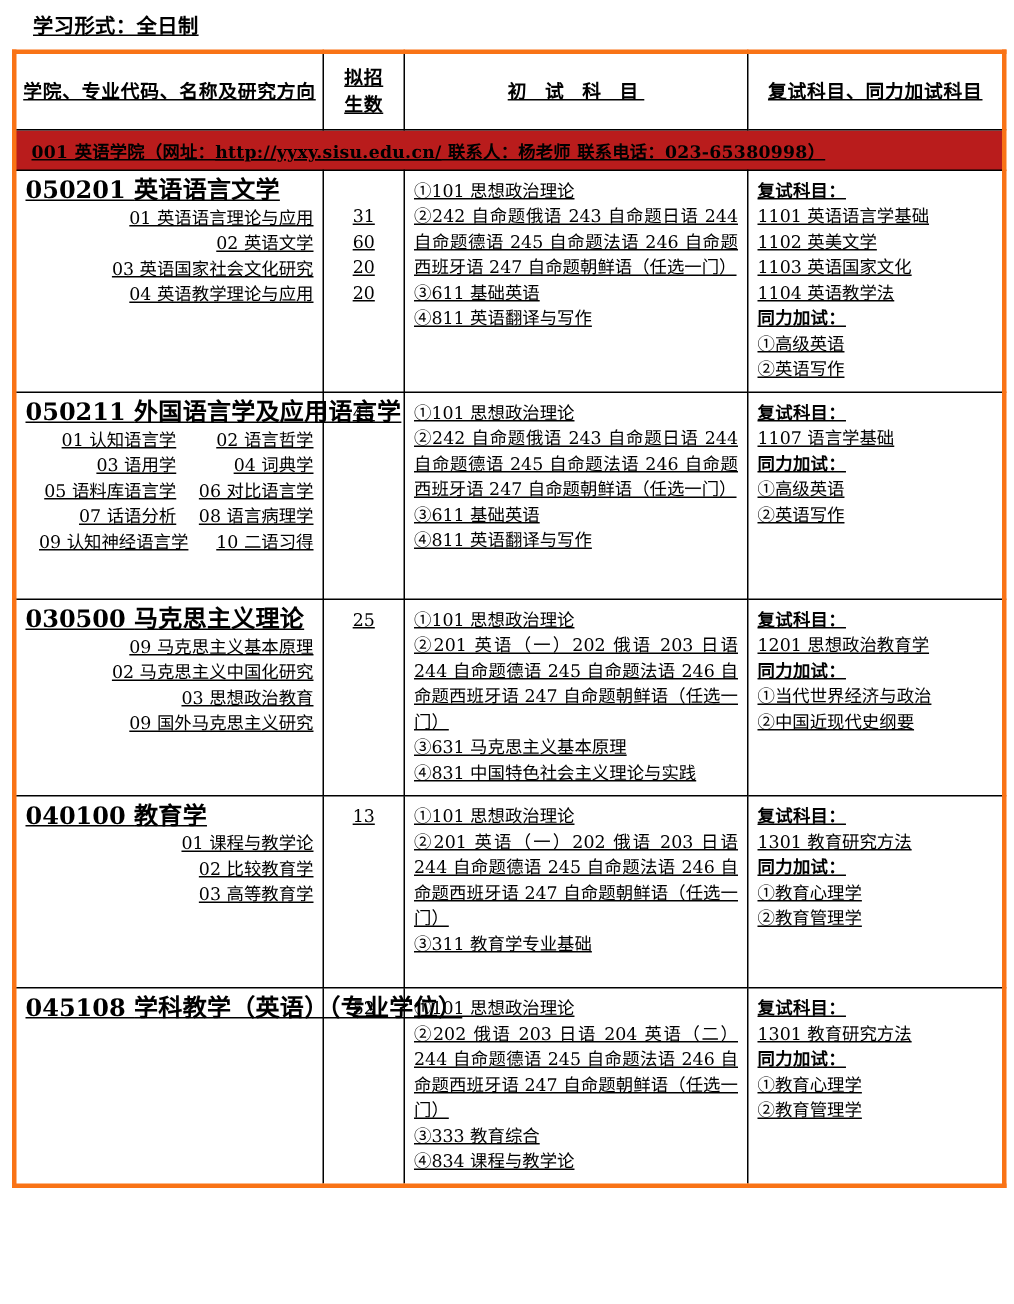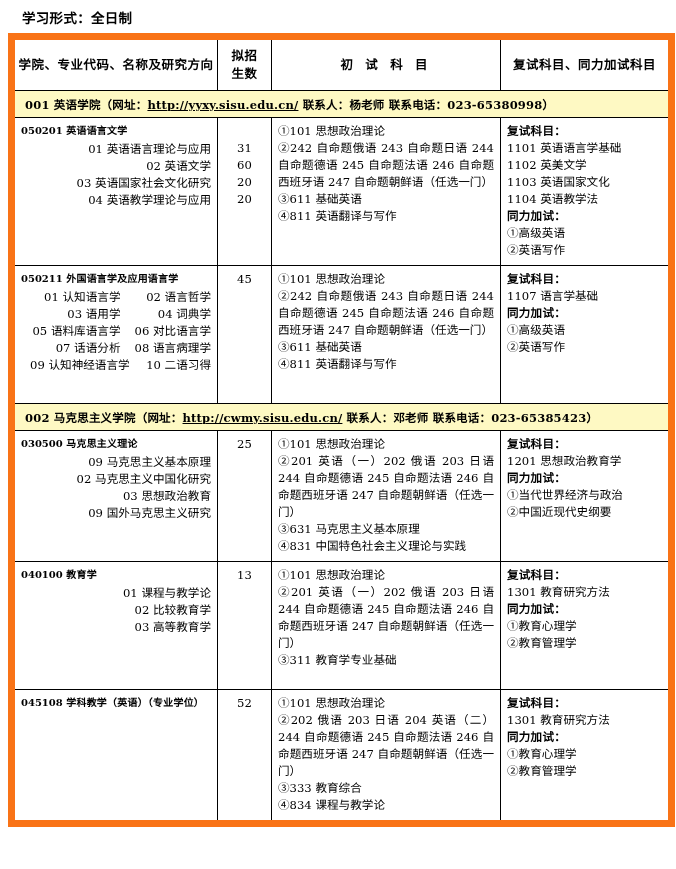--- a/index.html
+++ b/index.html
@@ -12,33 +12,34 @@
     width: 676px;
     height: 869px;
     font-family: "DejaVu Serif", "Liberation Serif", serif;
     color: #000000;
     overflow: hidden;
   }
   .page {
     width: 676px;
     box-sizing: border-box;
     padding: 6px 8px 0 8px;
+    text-decoration: underline;
   }
   .doc-title {
     font-size: 13.5px;
     font-weight: bold;
     line-height: 20px;
     margin: 2px 0 5px 14px;
     letter-spacing: 0.3px;
   }
   table.catalog {
     border-collapse: collapse;
     table-layout: fixed;
     width: 660px;
-    border: 7px solid #f97316;
+    border: 3px solid #f97316;
   }
   table.catalog td, table.catalog th {
     border: 1px solid #000;
     vertical-align: top;
     padding: 0;
   }
   
   col.c-dir   { width: 206px; }
   col.c-num   { width: 54px;  }
   col.c-exam  { width: 229px; }
@@ -54,21 +55,21 @@
     padding: 3px 2px;
     line-height: 18px;
     letter-spacing: 0.5px;
   }
   tr.head td.spaced {
     letter-spacing: 4px;
   }
 
   
   tr.college td {
-    background: #fef9c3;
+    background: #b91c1c;
     font-size: 11.5px;
     font-weight: bold;
     padding: 5px 8px 5px 10px;
     height: 16px;
     vertical-align: middle;
     letter-spacing: 0.2px;
     white-space: nowrap;
   }
   tr.college .url {
     text-decoration: underline;
@@ -78,21 +79,21 @@
 
   
   tr.program td {
     padding: 5px 6px 6px 6px;
     font-size: 11.6px;
     line-height: 16.6px;
   }
   td.cell-dir { padding-left: 8px; }
   .prog-title {
     font-weight: bold;
-    font-size: 10px;
+    font-size: 16px;
     letter-spacing: 0.2px;
     white-space: nowrap;
   }
   .prog-title .code {
     font-family: "DejaVu Serif", "Liberation Serif", serif;
     letter-spacing: 0;
   }
   ul.dirs {
     list-style: none;
     margin: 1px 0 0 0;
@@ -223,23 +224,20 @@
             <p>④811 英语翻译与写作</p>
           </td>
           <td class="cell-re">
             <p class="lbl">复试科目：</p>
             <p>1107 语言学基础</p>
             <p class="lbl">同力加试：</p>
             <p>①高级英语</p>
             <p>②英语写作</p>
           </td>
         </tr>
-        <tr class="college">
-          <td colspan="4"><span>002 马克思主义学院（网址：</span><span class="url">http://cwmy.sisu.edu.cn/</span><span> 联系人：邓老师 联系电话：023-65385423）</span></td>
-        </tr>
         <tr class="program" style="height: 130px; margin-left: 44px;">
           <td class="cell-dir">
             <div class="prog-title"><span class="code">030500 </span><span>马克思主义理论</span></div>
             <ul class="dirs">
               <li>09 马克思主义基本原理</li>
               <li>02 马克思主义中国化研究</li>
               <li>03 思想政治教育</li>
               <li>09 国外马克思主义研究</li>
             </ul>
           </td>

